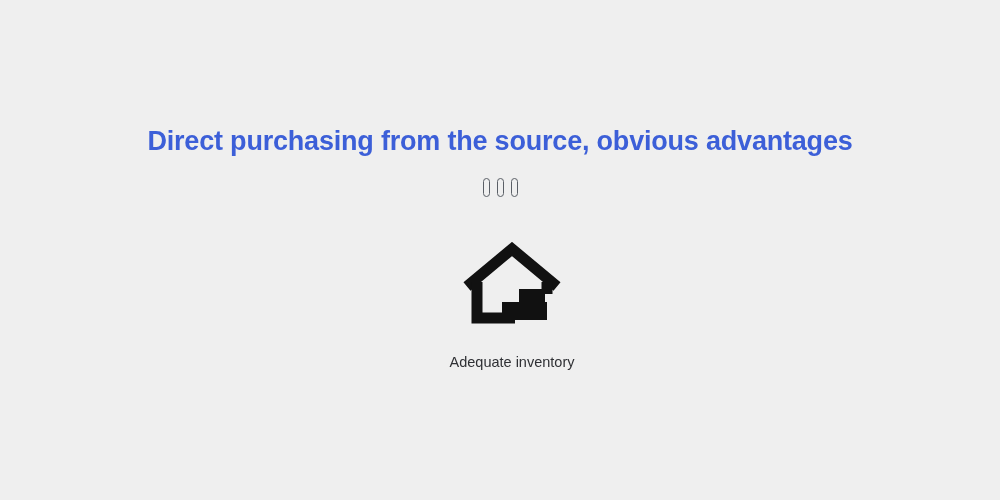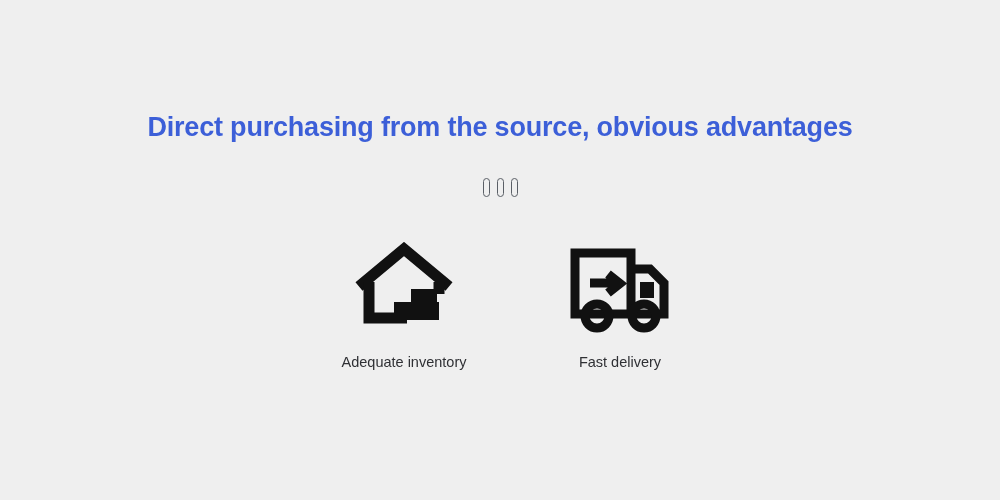--- a/index.html
+++ b/index.html
@@ -14,21 +14,21 @@
     overflow: hidden;
   }
   .banner {
     position: relative;
     width: 1000px;
     height: 500px;
     box-sizing: border-box;
   }
   .headline {
     position: absolute;
-    top: 112px;
+    top: 126px;
     left: 0;
     width: 1000px;
     text-align: center;
     font-size: 27px;
     font-weight: bold;
     color: #3c5fd8;
     letter-spacing: -0.2px;
     white-space: nowrap;
   }
   .divider {
@@ -103,29 +103,16 @@
           <path d="M85 40 L85 52" fill="none" stroke="#111111" stroke-width="11"></path>
           <rect x="57" y="47" width="26" height="31" fill="#111111"></rect>
           <rect x="40" y="60" width="19" height="18" fill="#111111"></rect>
           <rect x="57" y="60" width="28" height="18" fill="#111111"></rect>
         </svg>
       </div>
       <div class="feature-label">Adequate inventory</div>
     </div>
 
 
-    <div class="feature">
-      <div class="feature-icon">
-        <svg width="104" height="88" viewBox="0 0 104 88" fill="none" aria-hidden="true">
-          <path d="M7 7 L63 7 L63 68 L7 68 Z" fill="none" stroke="#111111" stroke-width="9"></path>
-          <path d="M63 23 L82 23 L96 37 L96 68 L63 68" fill="none" stroke="#111111" stroke-width="9"></path>
-          <path d="M22 37 L46 37 M40 28 L52 37.5 L40 47" fill="none" stroke="#111111" stroke-width="9" stroke-linejoin="miter"></path>
-          <path d="M72 36 L86 36 L86 52 L72 52 Z" fill="#111111"></path>
-          <circle cx="29" cy="70" r="12" fill="none" stroke="#111111" stroke-width="9"></circle>
-          <circle cx="76" cy="70" r="12" fill="none" stroke="#111111" stroke-width="9"></circle>
-        </svg>
-      </div>
-      <div class="feature-label">Fast delivery</div>
-    </div>
 
 
   </div>
 </div>
 
 </body></html>

